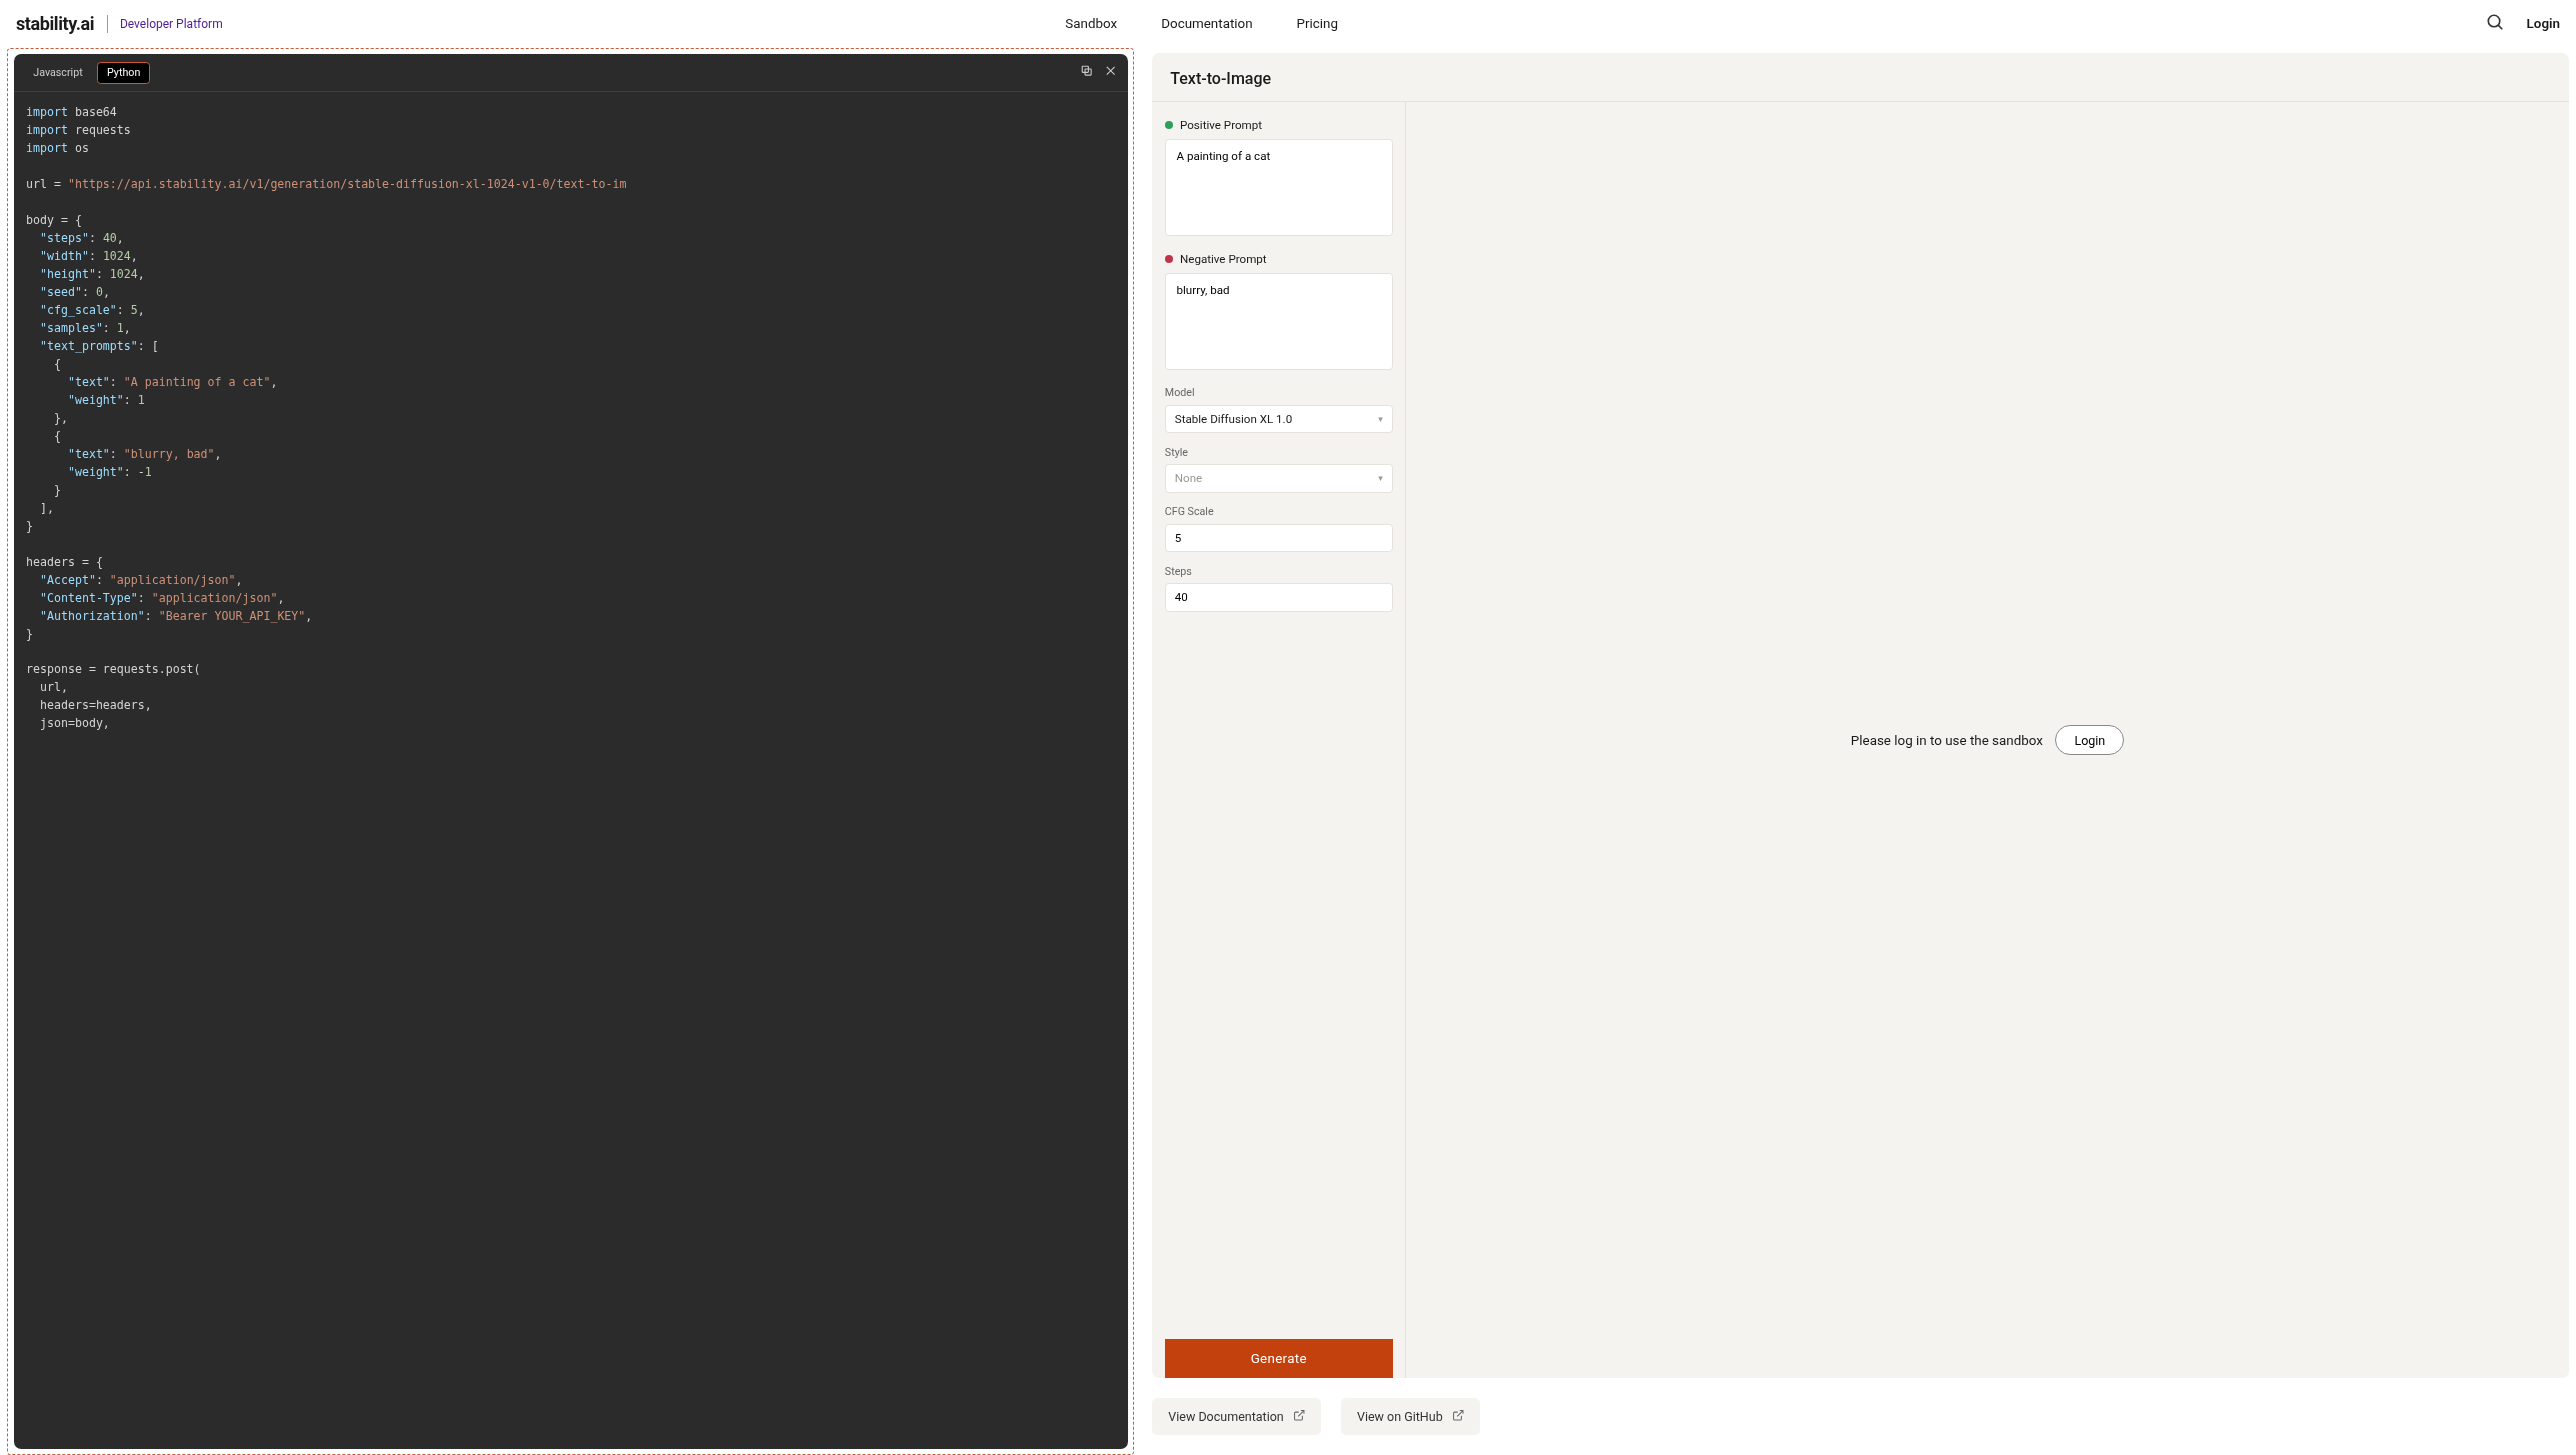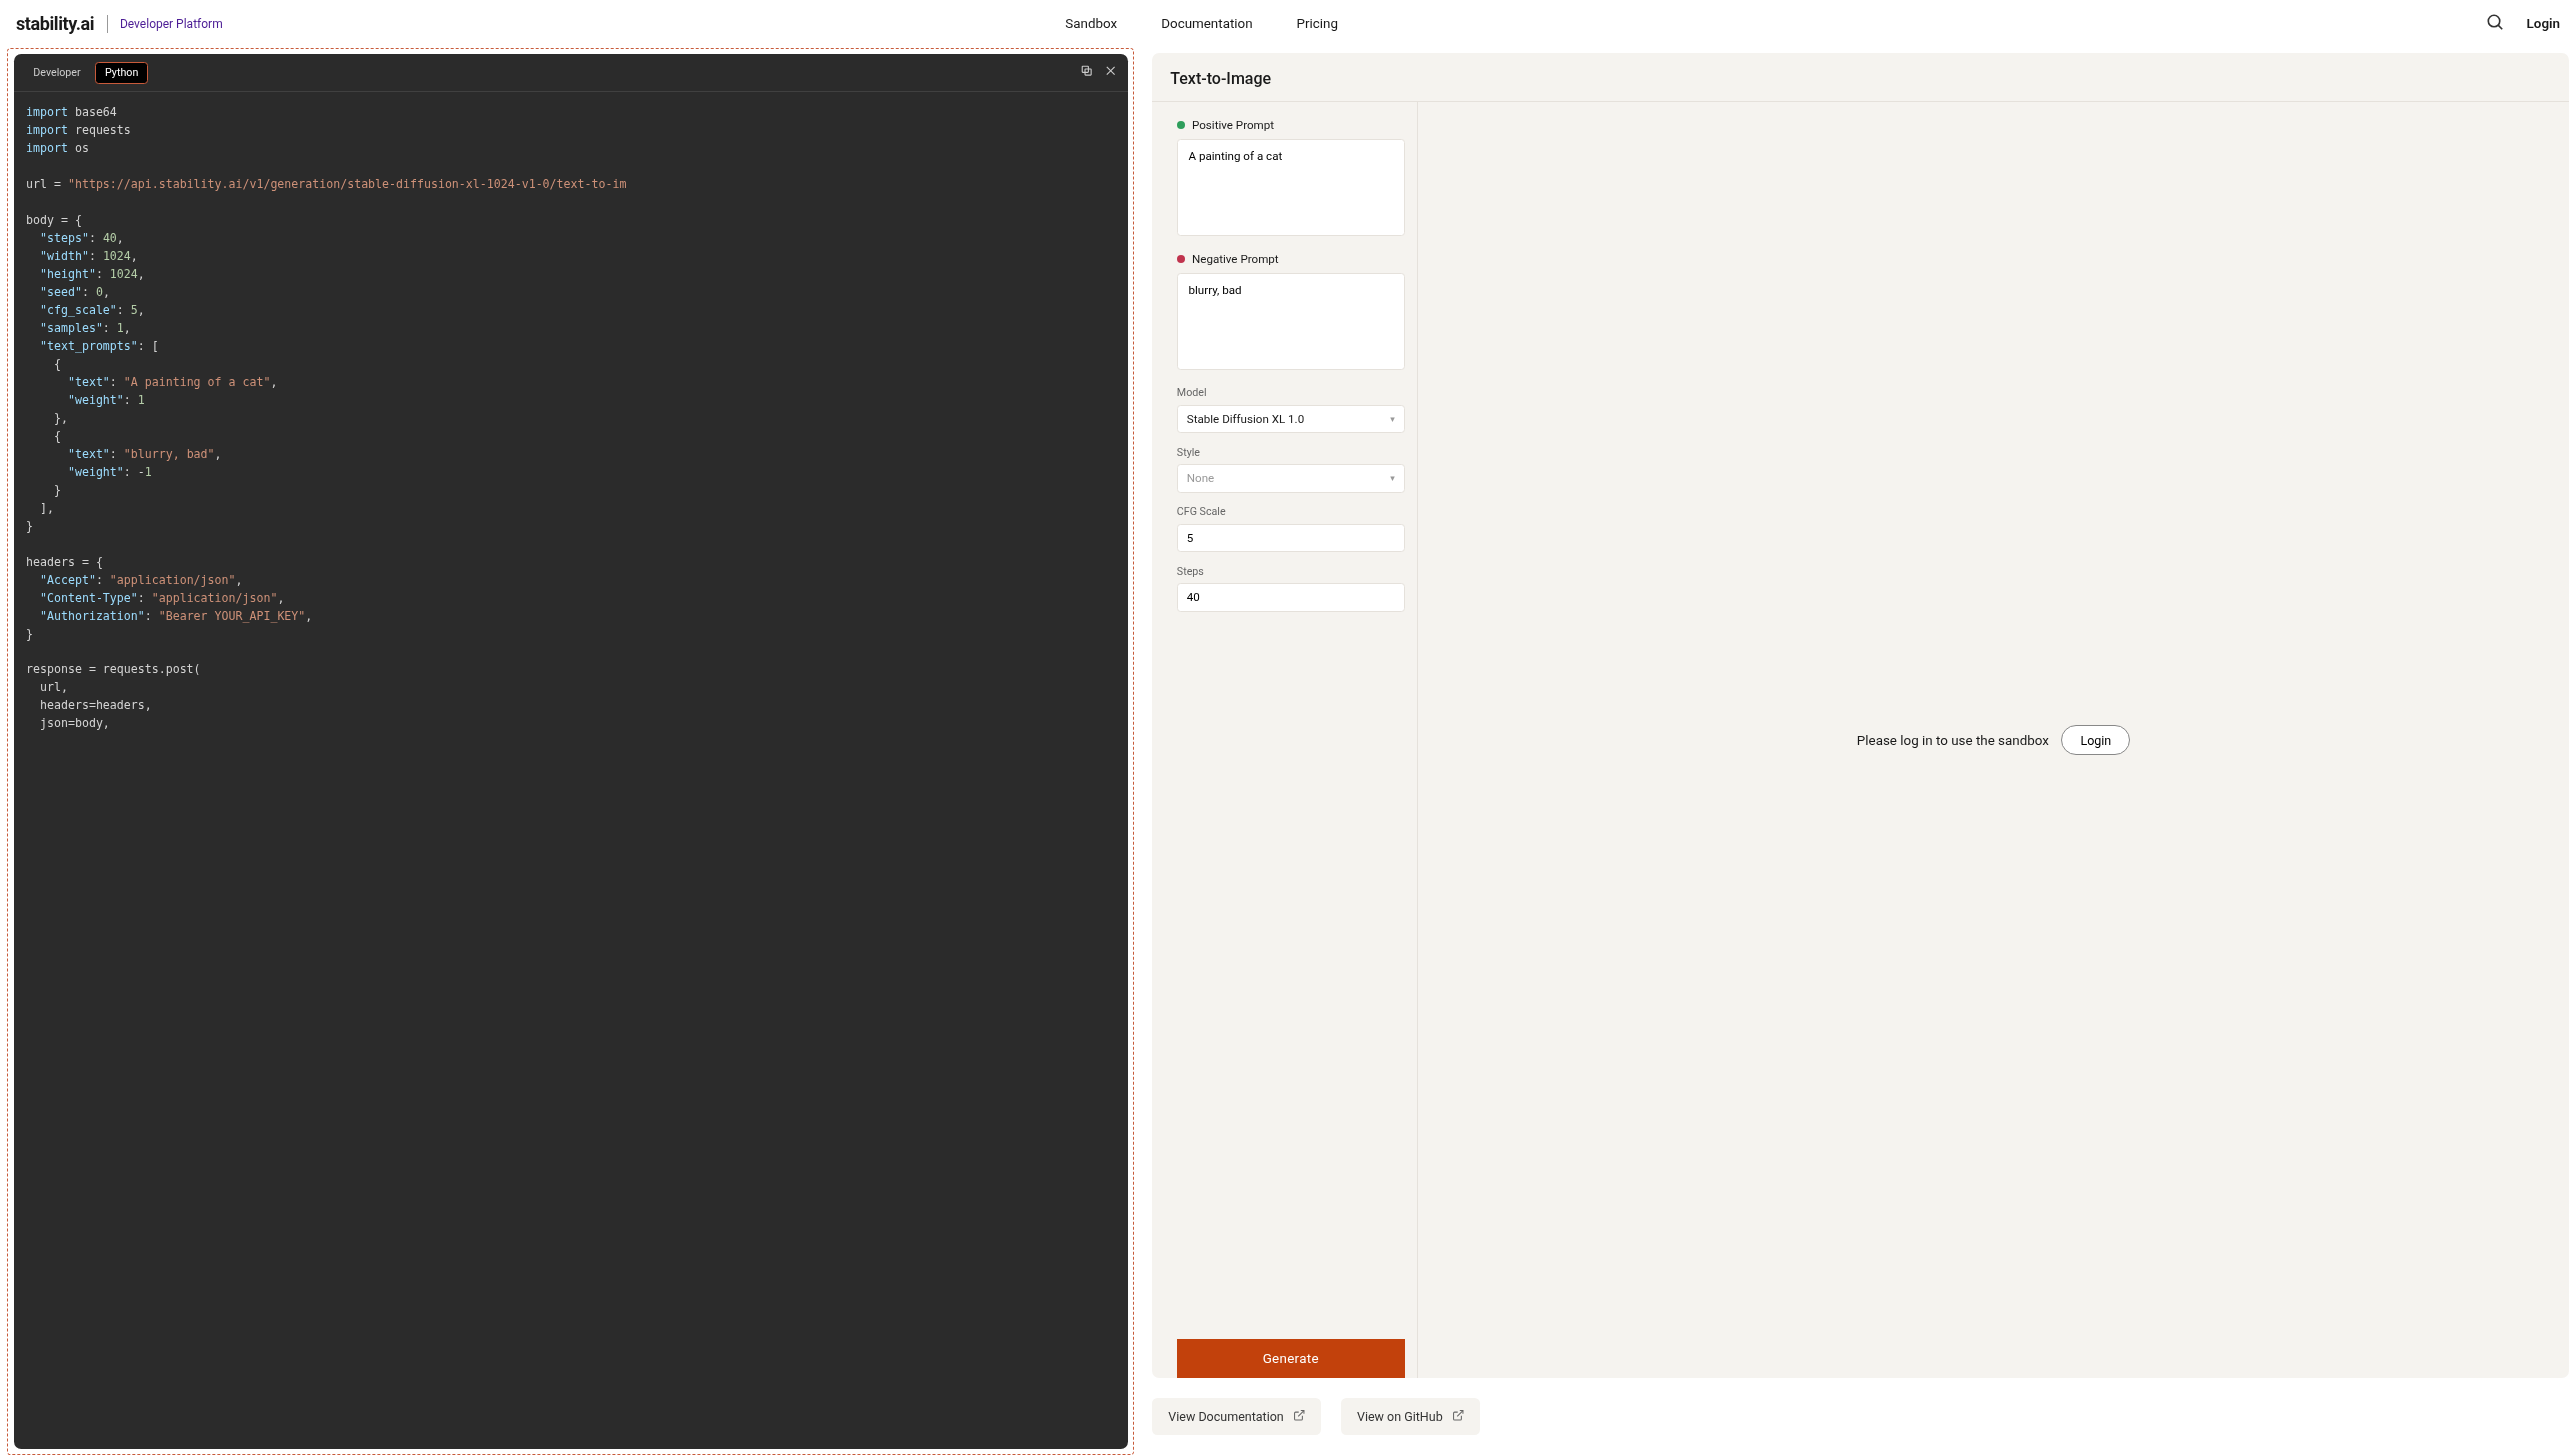--- a/index.html
+++ b/index.html
@@ -31,21 +31,21 @@
     .code-body .kw { color: #9cdcfe; }
     .code-body .str { color: #ce9178; }
     .code-body .num { color: #b5cea8; }
     .code-body .key { color: #9cdcfe; }
     
     
     .right-col { flex: 1; display: flex; flex-direction: column; padding-top: 5.4px; }
     .sandbox-card { background: #f5f3ef; border-radius: 7.2px; flex: 1; display: flex; flex-direction: column; overflow: hidden; }
     .card-title { font-size: 16px; font-weight: 500; padding: 16px 18px 12.5px; }
     .card-body { flex: 1; display: flex; border-top: 0.9px solid #e5e1db; overflow: hidden; }
-    .form-col { flex: 0 0 254px; border-right: 0.9px solid #e5e1db; padding: 16px 12.5px 0; display: flex; flex-direction: column; margin-left: 12px; }
+    .form-col { flex: 0 0 254px; border-right: 0.9px solid #e5e1db; padding: 16px 12.5px 0; display: flex; flex-direction: column; }
     .preview-col { flex: 1; display: flex; flex-direction: row; align-items: center; justify-content: center; gap: 12.5px; }
     .preview-msg { font-size: 13.4px; }
     .login-btn { border: 0.9px solid #888; border-radius: 16px; background: #fff; padding: 6.3px 18px; font-size: 12.5px; cursor: pointer; font-family: inherit; }
     
     .prompt-label { display: flex; align-items: center; gap: 7.2px; font-size: 11.6px; margin-bottom: 7.2px; }
     .dot { width: 8px; height: 8px; border-radius: 50%; }
     .dot.green { background: #2e9e5b; }
     .dot.red { background: #c0334d; }
     .prompt-box { width: 100%; min-height: 97px; border: 0.9px solid #e5e1db; border-radius: 3.6px; background: #fff; padding: 9px 10.7px; font-size: 11.6px; font-family: inherit; resize: none; margin-bottom: 16px; }
     
@@ -83,21 +83,21 @@
         </svg>
     </span>
     <a href="#" class="login-link">Login</a>
   </div>
 </div>
 
 <div class="main">
   <div class="dashed-wrap">
     <div class="code-panel">
       <div class="code-header">
-        <span class="lang-tab">Developer</span>
+        <span class="lang-tab">Javascript</span>
         <span class="lang-tab active">Python</span>
         <div class="code-actions">
           <span>
             <svg viewBox="0 0 24 24" stroke-width="2">
                 <rect x="9" y="9" width="11" height="11" rx="1"></rect>
                 <rect x="4" y="4" width="11" height="11" rx="1"></rect>
               </svg>
           </span>
           <span>
             <svg viewBox="0 0 24 24" stroke-width="2">

